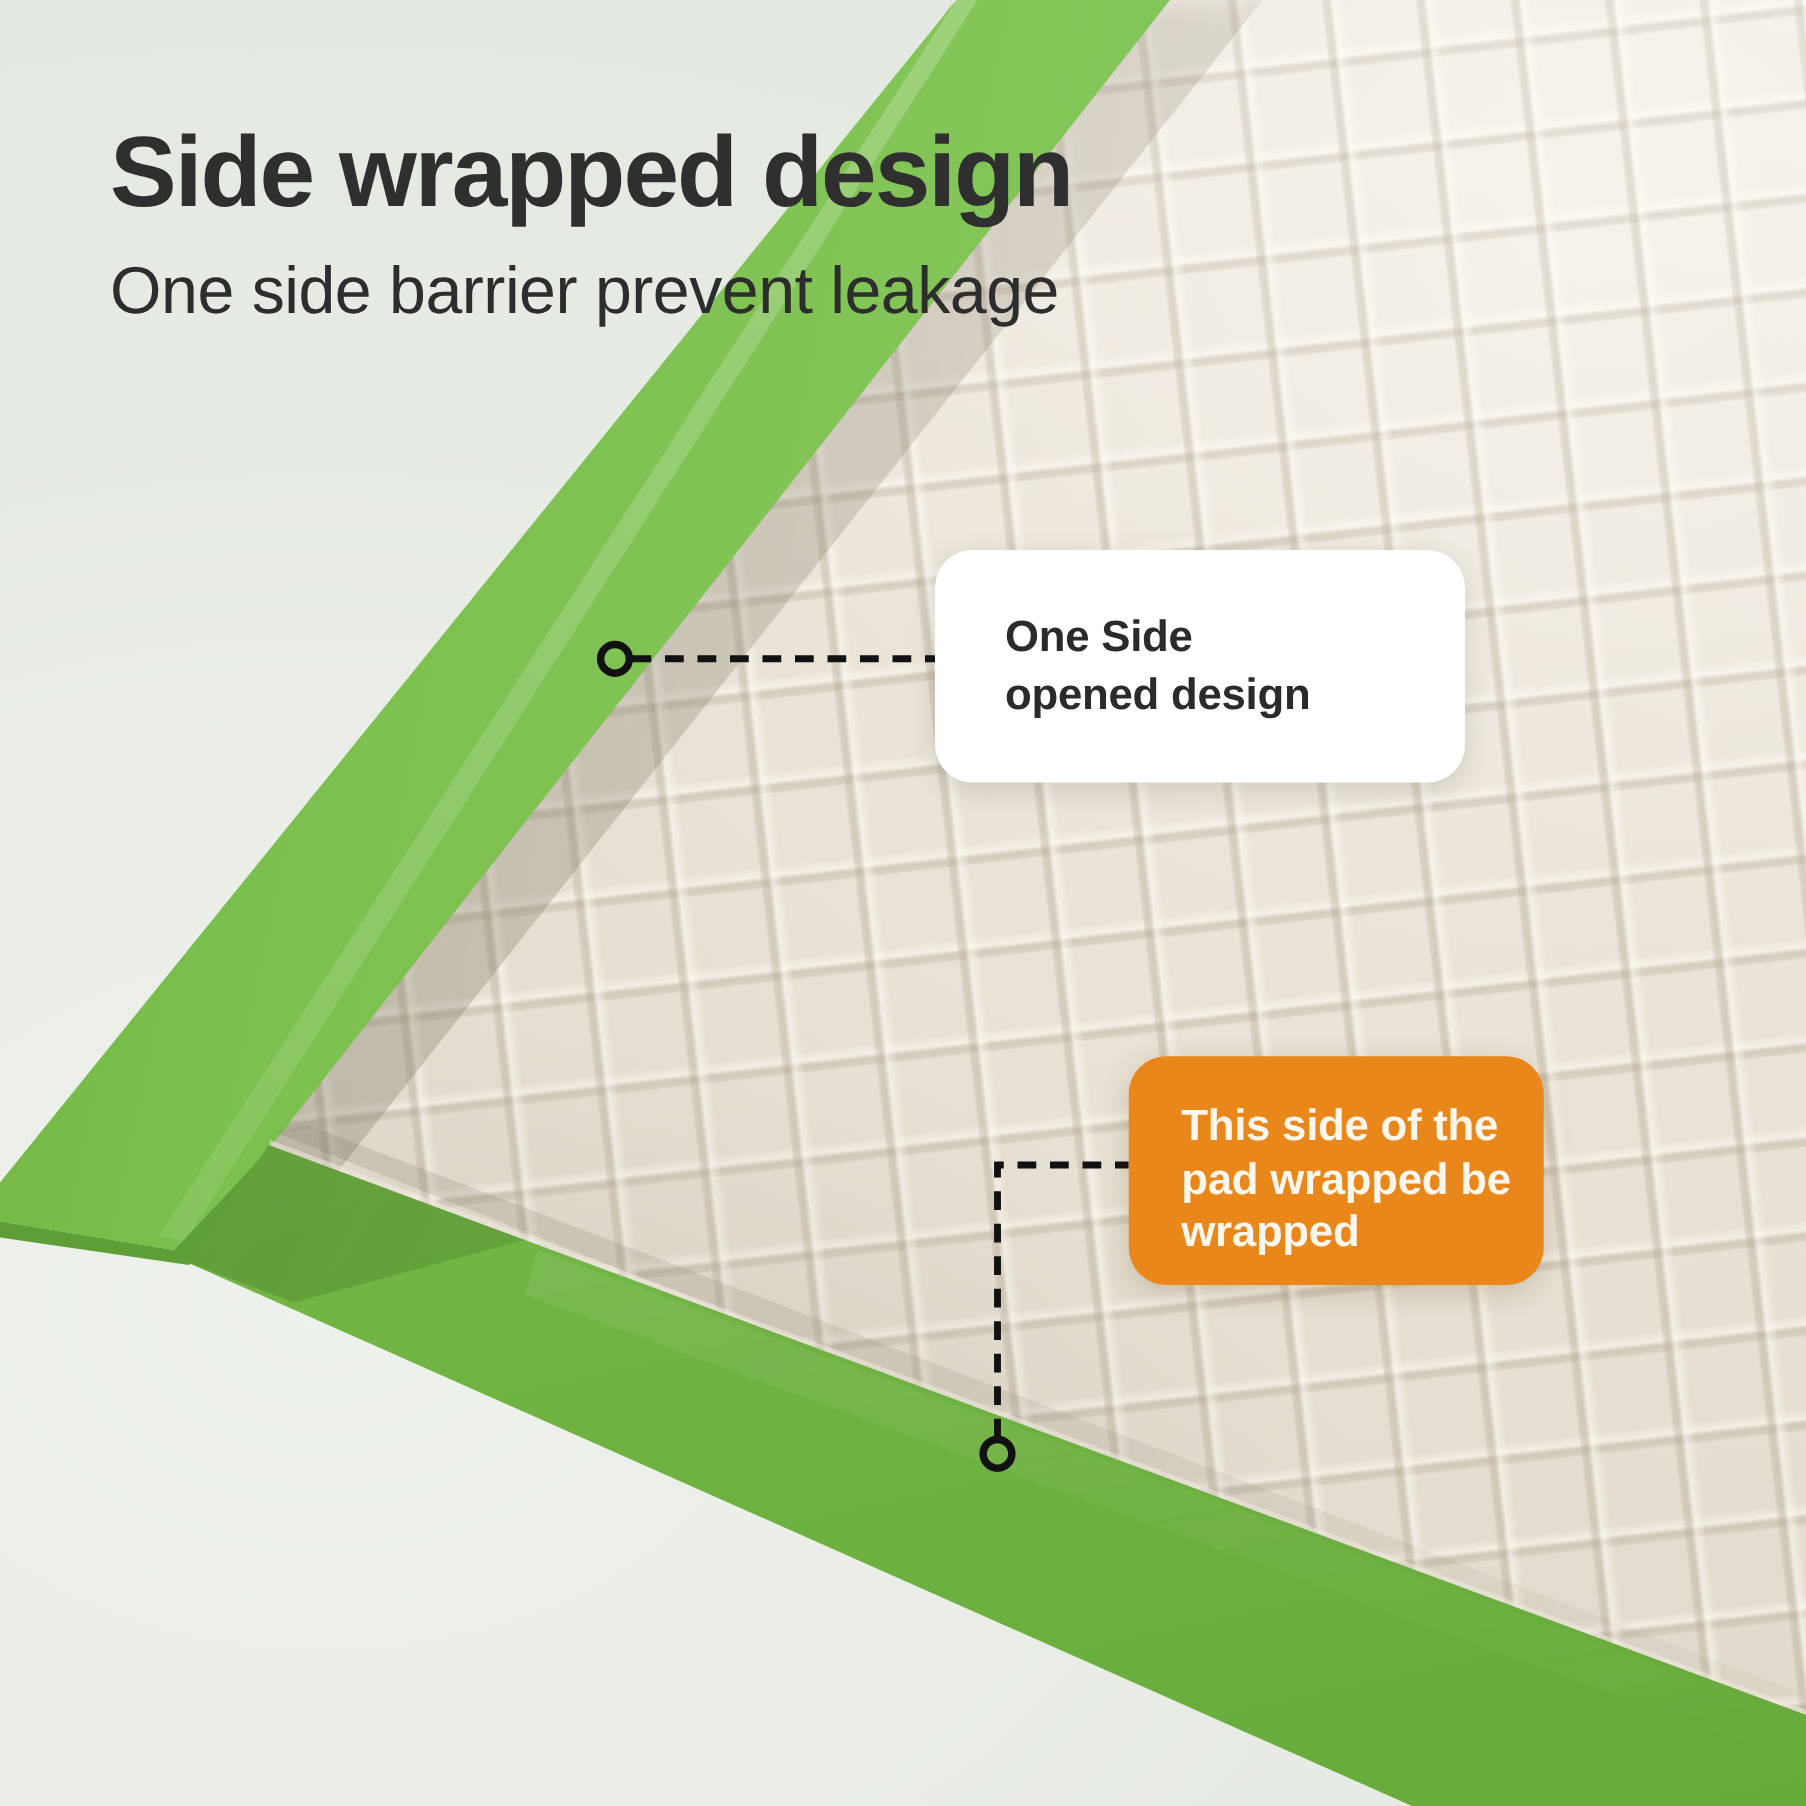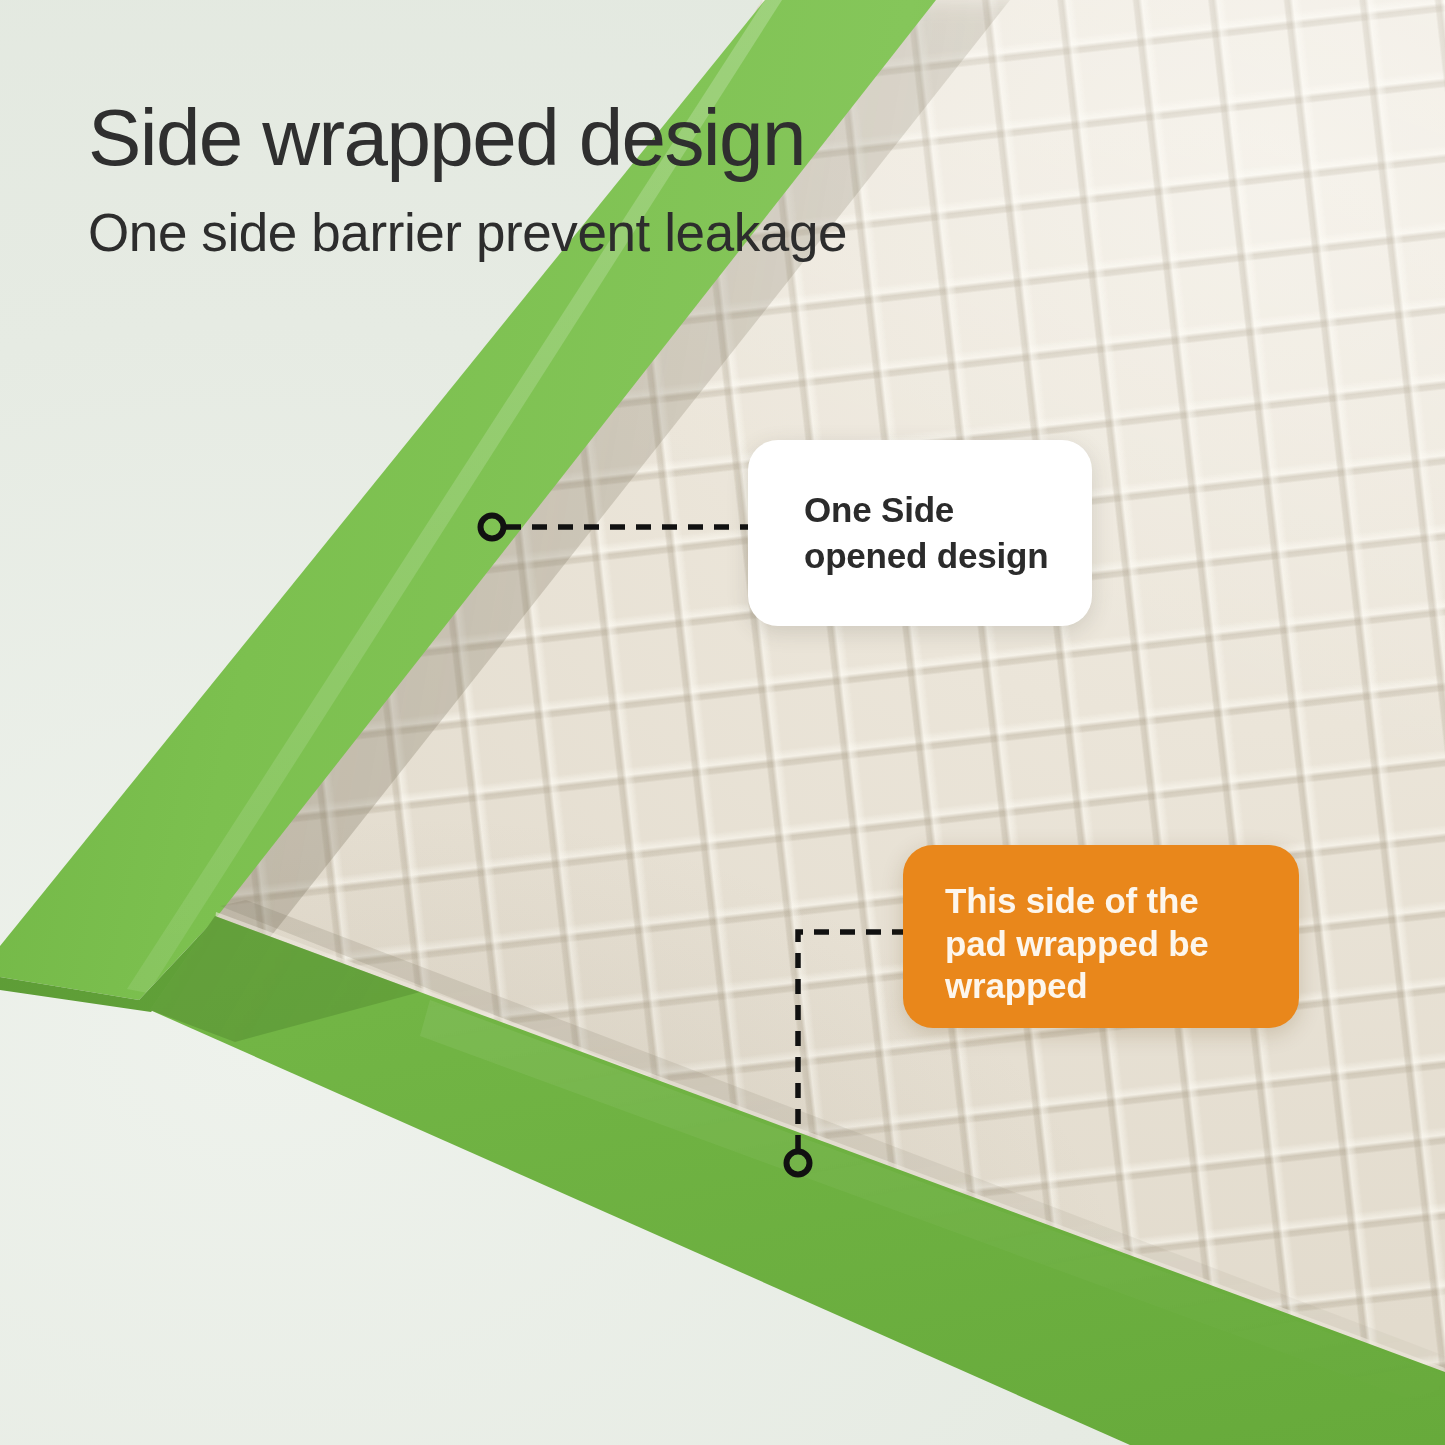--- a/index.html
+++ b/index.html
@@ -147,37 +147,37 @@
   
   .callout {
     position: absolute;
     box-sizing: border-box;
     display: flex;
     flex-direction: column;
     justify-content: center;
   }
   .callout-white {
     left: 748px; top: 440px;
-    width: 344px; height: 186px;
+    width: 424px; height: 186px;
     background: #ffffff;
     border-radius: 30px;
     padding: 0 0 0 56px;
     box-shadow: 0 6px 22px rgba(60,60,50,0.16);
   }
   .callout-white .line {
     color: #2b2b2b;
     font-size: 35px;
     font-weight: 700;
     letter-spacing: -0.2px;
     line-height: 1.32;
     white-space: nowrap;
   }
   .callout-orange {
     left: 903px; top: 845px;
-    width: 396px; height: 183px;
+    width: 332px; height: 183px;
     background: #e9871b;
     border-radius: 30px;
     padding: 15px 0 0 42px;
     box-shadow: 0 6px 22px rgba(90,60,10,0.20);
   }
   .callout-orange .line {
     color: #fdf6ec;
     font-size: 35px;
     font-weight: 700;
     letter-spacing: -0.2px;
@@ -187,21 +187,21 @@
 
   
   .heading {
     position: absolute;
     left: 88px; top: 98px;
     width: 1000px;
   }
   .heading h1 {
     margin: 0;
     font-size: 80px;
-    font-weight: 400;
+    font-weight: 700;
     letter-spacing: -1.6px;
     color: #2f2f2f;
     line-height: 1.0;
   }
   .heading .sub {
     margin-top: 26px;
     font-size: 53px;
     font-weight: 400;
     letter-spacing: -0.4px;
     color: #2d2d2d;

